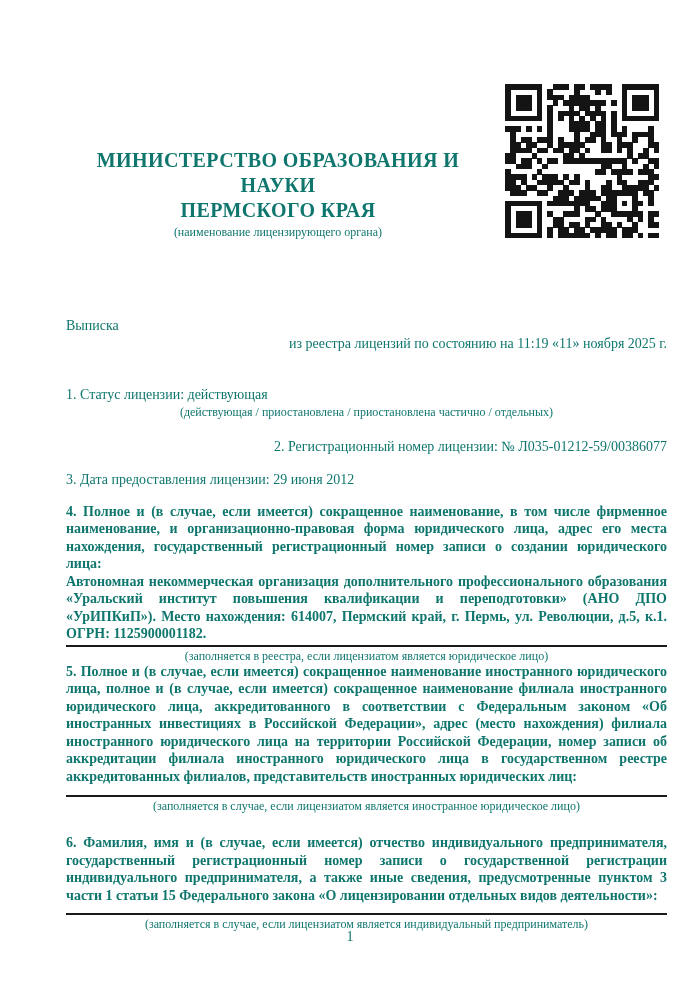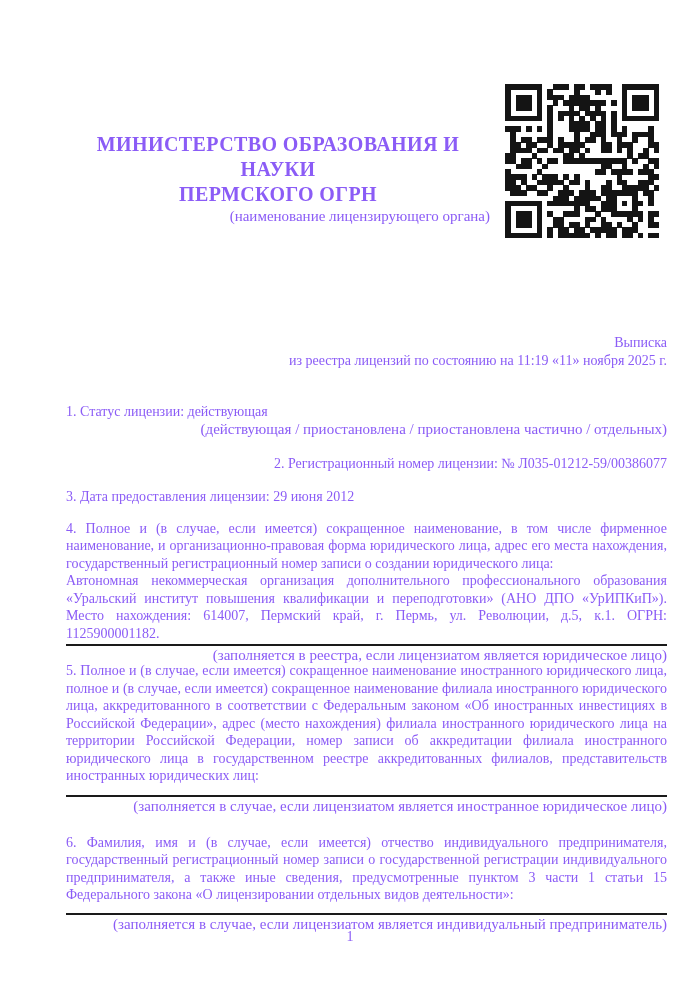--- a/index.html
+++ b/index.html
@@ -3,25 +3,25 @@
 <meta charset="utf-8">
 <style>
   * { margin: 0; padding: 0; box-sizing: border-box; }
   html, body { background: #e8e8e8; }
   .page {
     position: relative;
     width: 700px;
     height: 989px;
     margin: 0 auto;
     background: #ffffff;
-    color: #8b5cf6;
+    color: #0f766e;
     font-family: "Liberation Serif", "DejaVu Serif", serif;
     font-size: 14px;
     line-height: 17.5px;
-    padding: 0 33px 0 66px;
+    padding: 16px 33px 0 66px;
     overflow: hidden;
   }
   .qr {
     position: absolute;
     left: 504px;
     top: 84px;
     width: 156px;
     height: 154px;
   }
   .header {
@@ -29,32 +29,32 @@
     width: 424px;
     text-align: center;
   }
   .header .title {
     font-size: 20px;
     font-weight: bold;
     line-height: 25px;
     letter-spacing: 0.4px;
   }
   .small-caption {
-    font-size: 15px;
+    font-size: 12px;
     line-height: 13px;
-    text-align: right;
+    text-align: center;
   }
   .header .small-caption { margin-top: 3px; }
   .doc-title {
-    margin-top: 111px;
-    text-align: right;
+    margin-top: 78px;
+    text-align: left;
   }
   .doc-subtitle { text-align: right; }
   .field { text-align: left; }
-  .para { text-align: justify; }
+  .para { text-align: justify; font-weight: bold; }
   .rule {
     border-top: 2px solid #1a1a1a;
     height: 0;
     margin-top: 2px;
   }
   .rule + .small-caption { margin-top: 3px; }
   .m-item1   { margin-top: 34px; font-family: Liberation Serif, serif; }
   .cap-item1 { margin-top: 2px; }
   .m-item2   { margin-top: 19px; text-align: right; }
   .m-item3   { margin-top: 16px; }
@@ -524,21 +524,21 @@
           <rect x="22" y="28" width="1.06" height="1.06"></rect>
           <rect x="23" y="28" width="1.06" height="1.06"></rect>
           <rect x="25" y="28" width="1.06" height="1.06"></rect>
           <rect x="27" y="28" width="1.06" height="1.06"></rect>
           <rect x="28" y="28" width="1.06" height="1.06"></rect>
         </g>
       </svg></div>
 
   <div class="header">
     <div class="title">МИНИСТЕРСТВО ОБРАЗОВАНИЯ И НАУКИ</div>
-    <div class="title">ПЕРМСКОГО ОГРН</div>
+    <div class="title">ПЕРМСКОГО КРАЯ</div>
     <div class="small-caption">(наименование лицензирующего органа)</div>
   </div>
 
   <div class="doc-title">Выписка</div>
   <div class="doc-subtitle">из реестра лицензий по состоянию на 11:19 «11» ноября 2025 г.</div>
 
   <div class="field m-item1">1. Статус лицензии: действующая</div>
   <div class="small-caption cap-item1">(действующая / приостановлена / приостановлена частично / отдельных)</div>
 
   <div class="field m-item2">2. Регистрационный номер лицензии: № Л035-01212-59/00386077</div>

